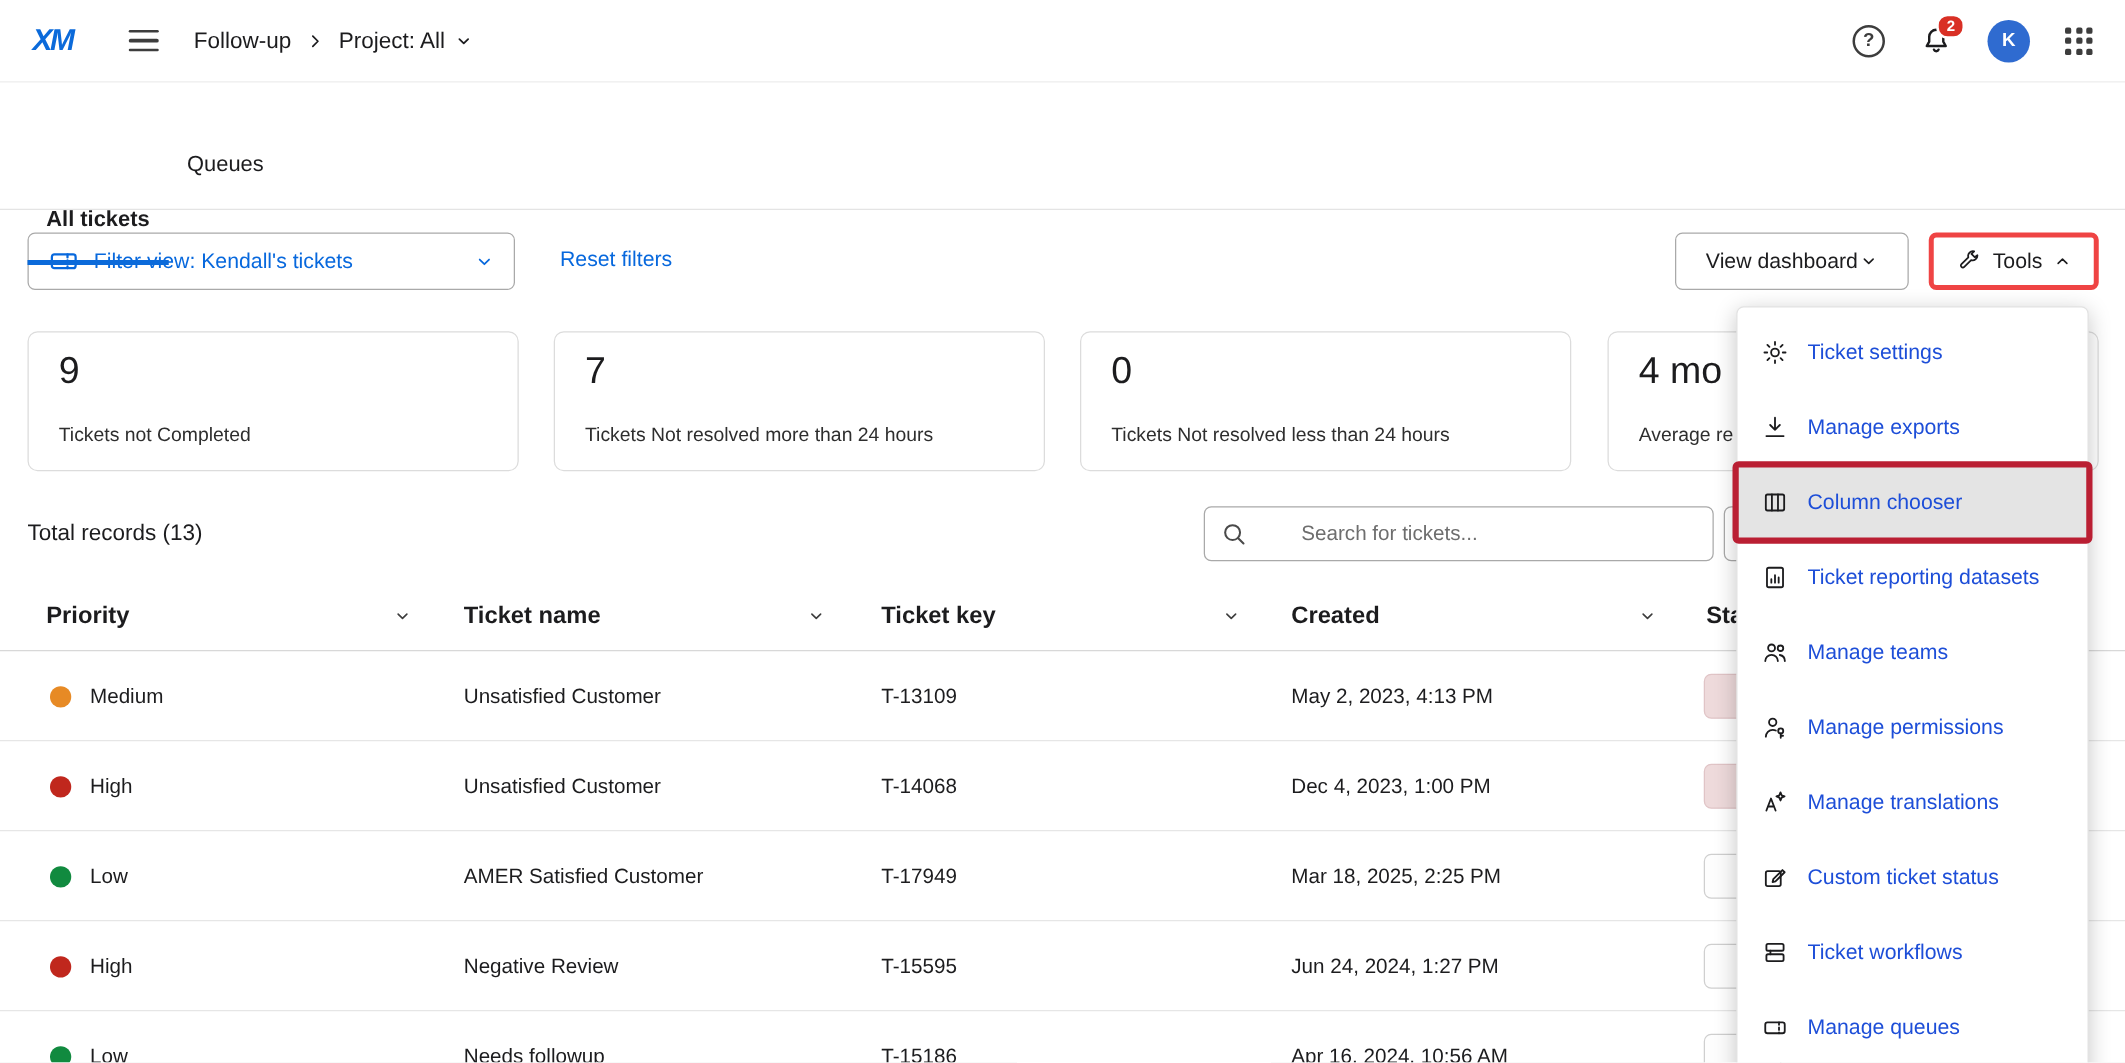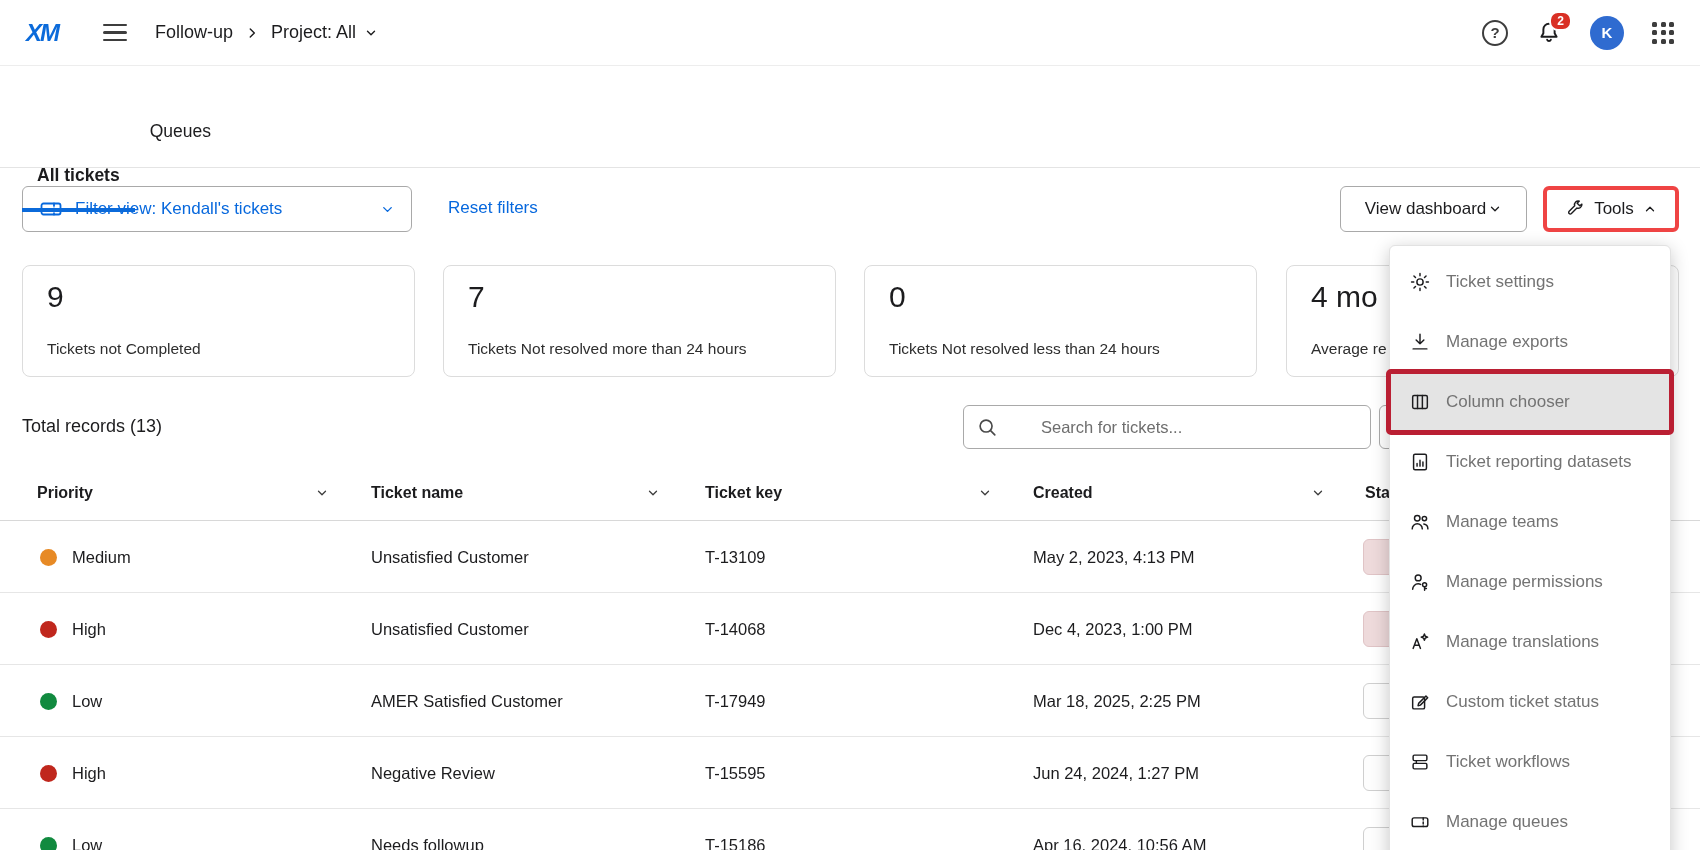--- a/index.html
+++ b/index.html
@@ -93,21 +93,21 @@
   .search-box input::placeholder { color:#6e6e6e; }
   .partial-btn {
     position:absolute; top:405px; left:1379px; width:120px; height:44px;
     border:1px solid #a9a9a9; border-radius:6px; background:#fff;
   }
 
   
   .thead { position:absolute; top:465px; left:0; right:0; height:56px; border-bottom:1px solid #d8d8d8; }
   .col-h {
     position:absolute; top:0; height:56px; display:flex; align-items:center;
-    justify-content:space-between; font-size:16px; font-weight:bold; color:#1c1c1e; cursor:pointer;
+    justify-content:space-between; font-size:19px; font-weight:bold; color:#1c1c1e; cursor:pointer;
   }
   .col-h .caret { color:#3d3d3d; }
   .tbody { position:absolute; top:521px; left:0; right:0; }
   .trow { position:relative; height:72px; border-bottom:1px solid #e6e6e6; font-size:16.5px; }
   .cell { position:absolute; top:0; height:72px; display:flex; align-items:center; }
   .dot { width:17px; height:17px; border-radius:50%; }
   .dot.medium { background:#e78a25; }
   .dot.high   { background:#c0271d; }
   .dot.low    { background:#118a3f; }
   .status-badge { position:absolute; left:1363px; top:18px; width:62px; height:36px; border-radius:6px; }
@@ -115,21 +115,21 @@
   .status-badge.light { background:#fdfdfd; border:1px solid #cfcfcf; }
 
   
   .menu {
     position:absolute; top:245px; left:1389px; width:282px; height:640px;
     background:#fff; border:1px solid #e2e2e2; border-radius:6px;
     box-shadow:0 4px 18px rgba(0,0,0,.22); z-index:60; padding:6px 0;
   }
   .menu-item {
     height:60px; display:flex; align-items:center; gap:15px; padding:0 19px;
-    font-size:17px; color:#737373; cursor:pointer;
+    font-size:17px; color:#1d4ed8; cursor:pointer;
   }
   .menu-item.selected { background:#e4e4e4; }
   .menu-item svg { flex:0 0 auto; }
   .menu-highlight {
     position:absolute; top:369px; left:1386px; width:288px; height:66px;
     border:5px solid #ba1f33; border-radius:5px; z-index:70; pointer-events:none;
   }
 
   .icon-stroke { stroke:#1c1c1e; fill:none; stroke-width:1.6; stroke-linecap:round; stroke-linejoin:round; }
   .icon-blue   { stroke:#0768dd; fill:none; stroke-width:1.8; stroke-linecap:round; stroke-linejoin:round; }

